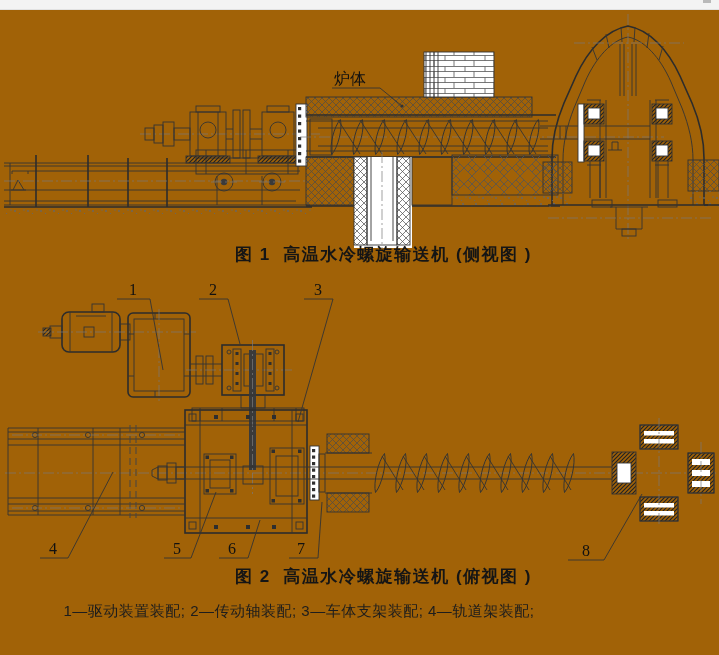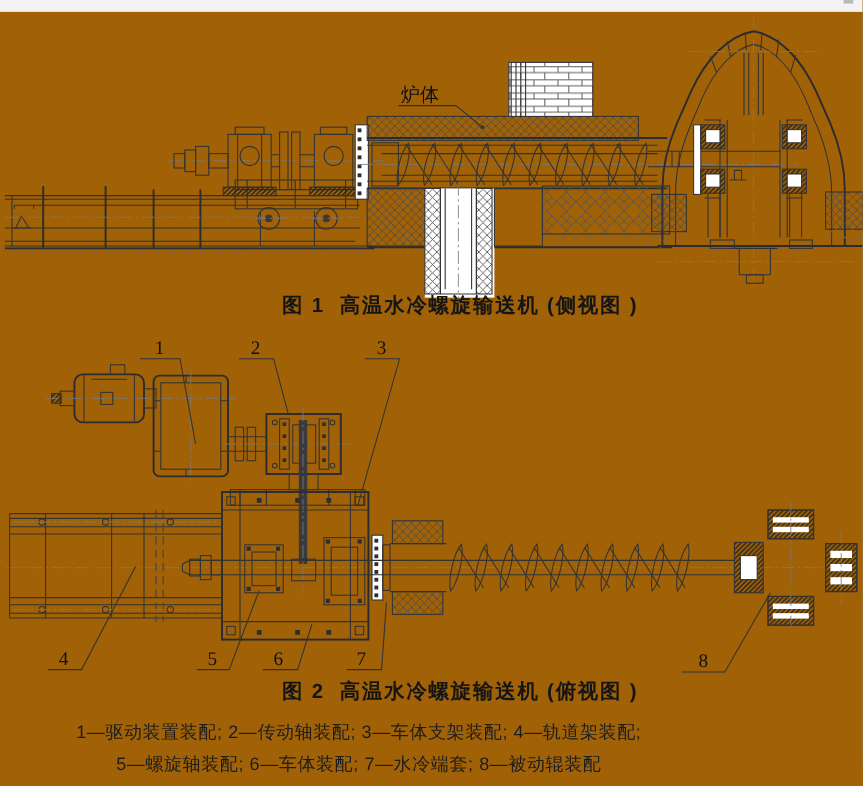--- a/index.html
+++ b/index.html
@@ -409,15 +409,14 @@
     <g>
       <text class="lbl" x="586" y="274" text-anchor="middle">8</text>
       <path class="s" d="M568,278 H604 L642,212"></path>
     </g>
   </svg>
 
   <div class="caption" id="cap2">图 2  高温水冷螺旋输送机 (俯视图 )</div>
 
   <div class="legend">
     <div>1—驱动装置装配; 2—传动轴装配; 3—车体支架装配; 4—轨道架装配;</div>
-    <div>5—螺旋轴装配; 6—车体装配; 7—水冷端套; 8—被动辊装配</div>
   </div>
 </div>
 
 </body></html>

